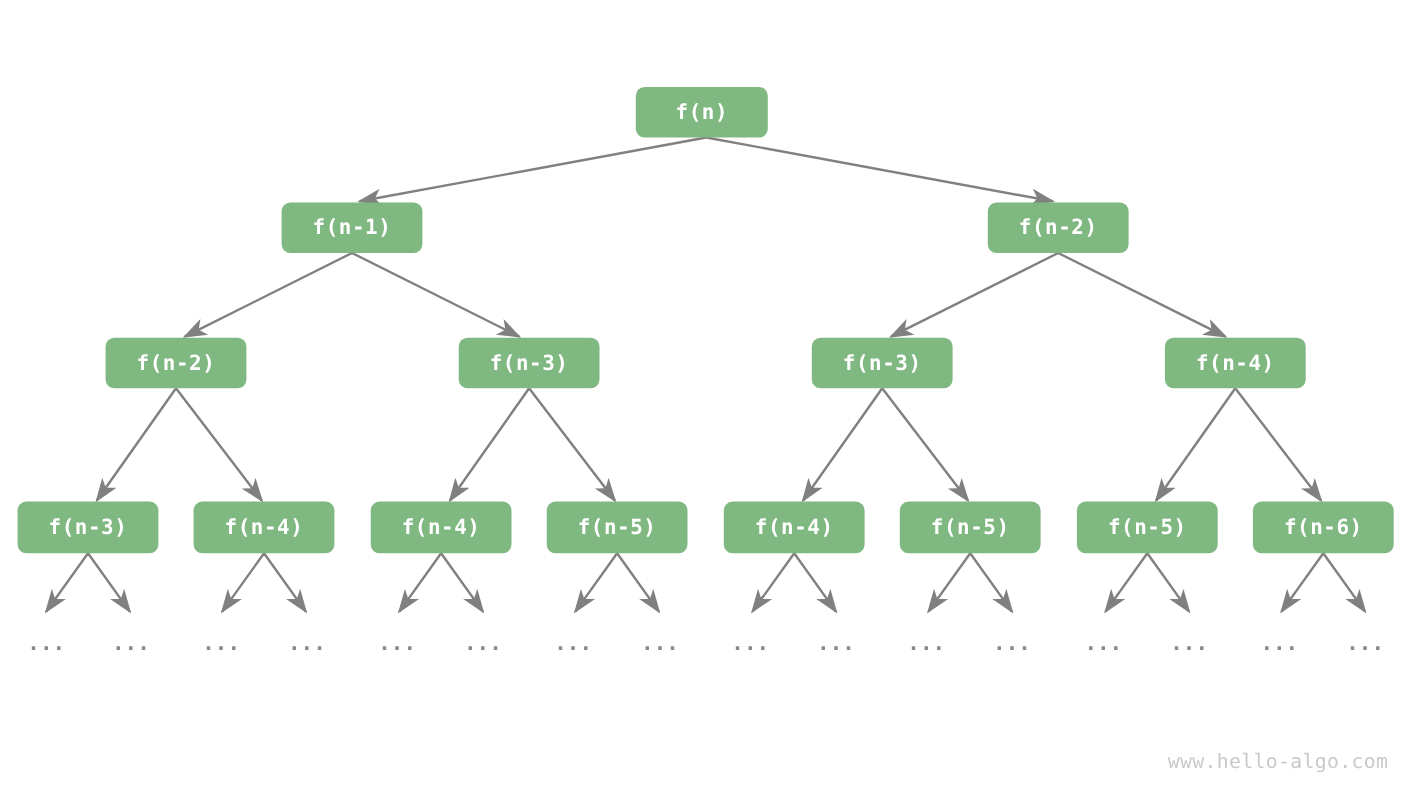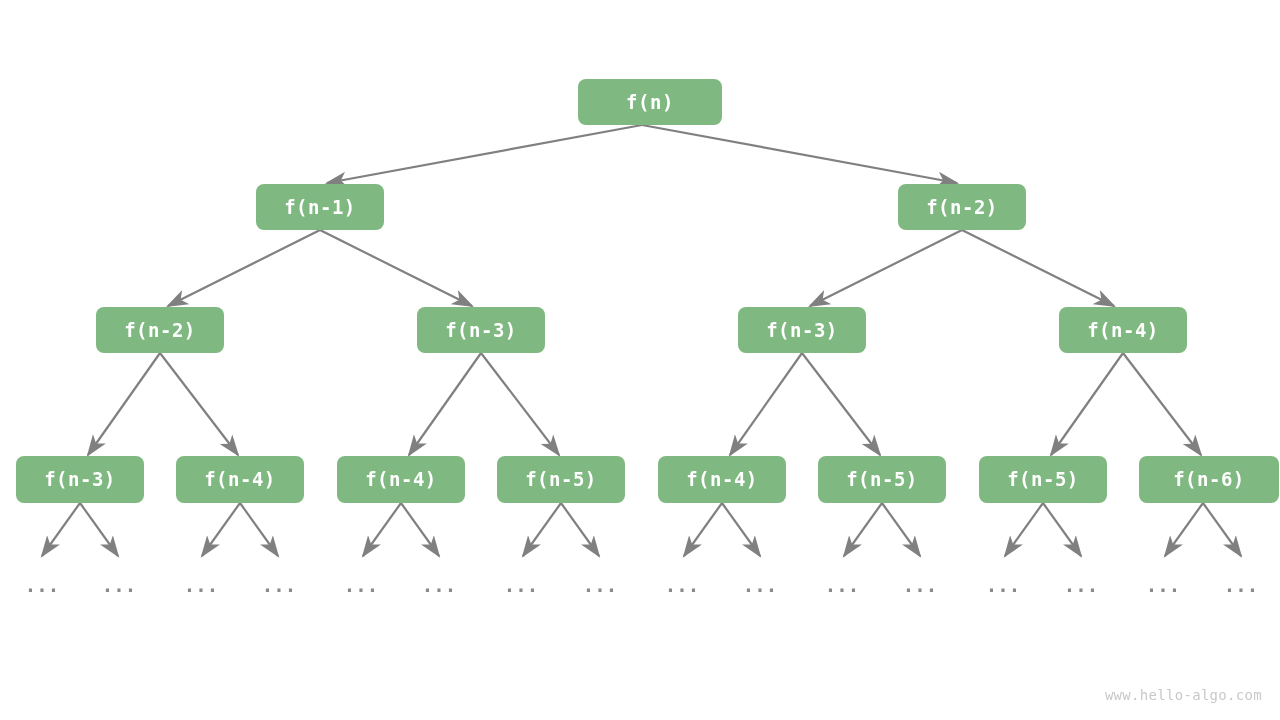--- a/index.html
+++ b/index.html
@@ -53,21 +53,21 @@
     line-height: 1;
     transform: translate(-50%, -50%);
     white-space: nowrap;
   }
   #watermark {
     position: absolute;
     right: 18px;
     bottom: 17px;
     color: #c9c9c9;
     font-family: "DejaVu Sans Mono", "Liberation Mono", monospace;
-    font-size: 14px;
+    font-size: 18px;
     letter-spacing: 0.3px;
     white-space: nowrap;
   }
 </style>
 </head>
 <body style="background: rgb(255, 255, 255);">
 
 <div id="diagram-root">
 
   <svg id="edge-layer" viewBox="0 0 1280 720" xmlns="http://www.w3.org/2000/svg">
@@ -104,21 +104,21 @@
         <line x1="882" y1="503" x2="844" y2="556" stroke="#808080" stroke-width="2.2" marker-end="url(#arrowhead)"></line>
         <line x1="882" y1="503" x2="920" y2="556" stroke="#808080" stroke-width="2.2" marker-end="url(#arrowhead)"></line>
         <line x1="1043" y1="503" x2="1005" y2="556" stroke="#808080" stroke-width="2.2" marker-end="url(#arrowhead)"></line>
         <line x1="1043" y1="503" x2="1081" y2="556" stroke="#808080" stroke-width="2.2" marker-end="url(#arrowhead)"></line>
         <line x1="1203" y1="503" x2="1165" y2="556" stroke="#808080" stroke-width="2.2" marker-end="url(#arrowhead)"></line>
         <line x1="1203" y1="503" x2="1241" y2="556" stroke="#808080" stroke-width="2.2" marker-end="url(#arrowhead)"></line>
       </g>
   </svg>
 
   <div id="nodes-layer">
-      <div class="node" style="left: 578px; top: 79px; width: 144px; height: 46px; background: rgb(127, 184, 129); align-items: center;">
+      <div class="node" style="left: 578px; top: 79px; width: 120px; height: 46px; background: rgb(127, 184, 129); align-items: center;">
         <span class="node-label" style="color: rgb(255, 255, 255);">f(n)</span>
       </div>
       <div class="node" style="left: 256px; top: 184px; width: 128px; height: 46px; background: rgb(127, 184, 129);">
         <span class="node-label" style="color: rgb(255, 255, 255); text-align: right;">f(n-1)</span>
       </div>
       <div class="node" style="left: 898px; top: 184px; width: 128px; height: 46px; background: rgb(127, 184, 129);">
         <span class="node-label" style="color: rgb(255, 255, 255);">f(n-2)</span>
       </div>
       <div class="node" style="left: 96px; top: 307px; width: 128px; height: 46px; background: rgb(127, 184, 129);">
         <span class="node-label" style="color: rgb(255, 255, 255);">f(n-2)</span>
@@ -146,21 +146,21 @@
       </div>
       <div class="node" style="left: 658px; top: 456px; width: 128px; height: 47px; background: rgb(127, 184, 129);">
         <span class="node-label" style="color: rgb(255, 255, 255);">f(n-4)</span>
       </div>
       <div class="node" style="left: 818px; top: 456px; width: 128px; height: 47px; background: rgb(127, 184, 129);">
         <span class="node-label" style="color: rgb(255, 255, 255);">f(n-5)</span>
       </div>
       <div class="node" style="left: 979px; top: 456px; width: 128px; height: 47px; background: rgb(127, 184, 129);">
         <span class="node-label" style="color: rgb(255, 255, 255);">f(n-5)</span>
       </div>
-      <div class="node" style="left: 1139px; top: 456px; width: 140px; height: 47px; background: rgb(127, 184, 129);">
+      <div class="node" style="left: 1139px; top: 456px; width: 128px; height: 47px; background: rgb(127, 184, 129);">
         <span class="node-label" style="color: rgb(255, 255, 255);">f(n-6)</span>
       </div>
     </div>
 
   <div id="ellipses-layer">
       <div class="ellipsis" style="left: 42px; top: 585px; color: rgb(138, 138, 138);">...</div>
       <div class="ellipsis" style="left: 119px; top: 585px; color: rgb(138, 138, 138);">...</div>
       <div class="ellipsis" style="left: 201px; top: 585px; color: rgb(138, 138, 138);">...</div>
       <div class="ellipsis" style="left: 279px; top: 585px; color: rgb(138, 138, 138);">...</div>
       <div class="ellipsis" style="left: 361px; top: 585px; color: rgb(138, 138, 138);">...</div>

